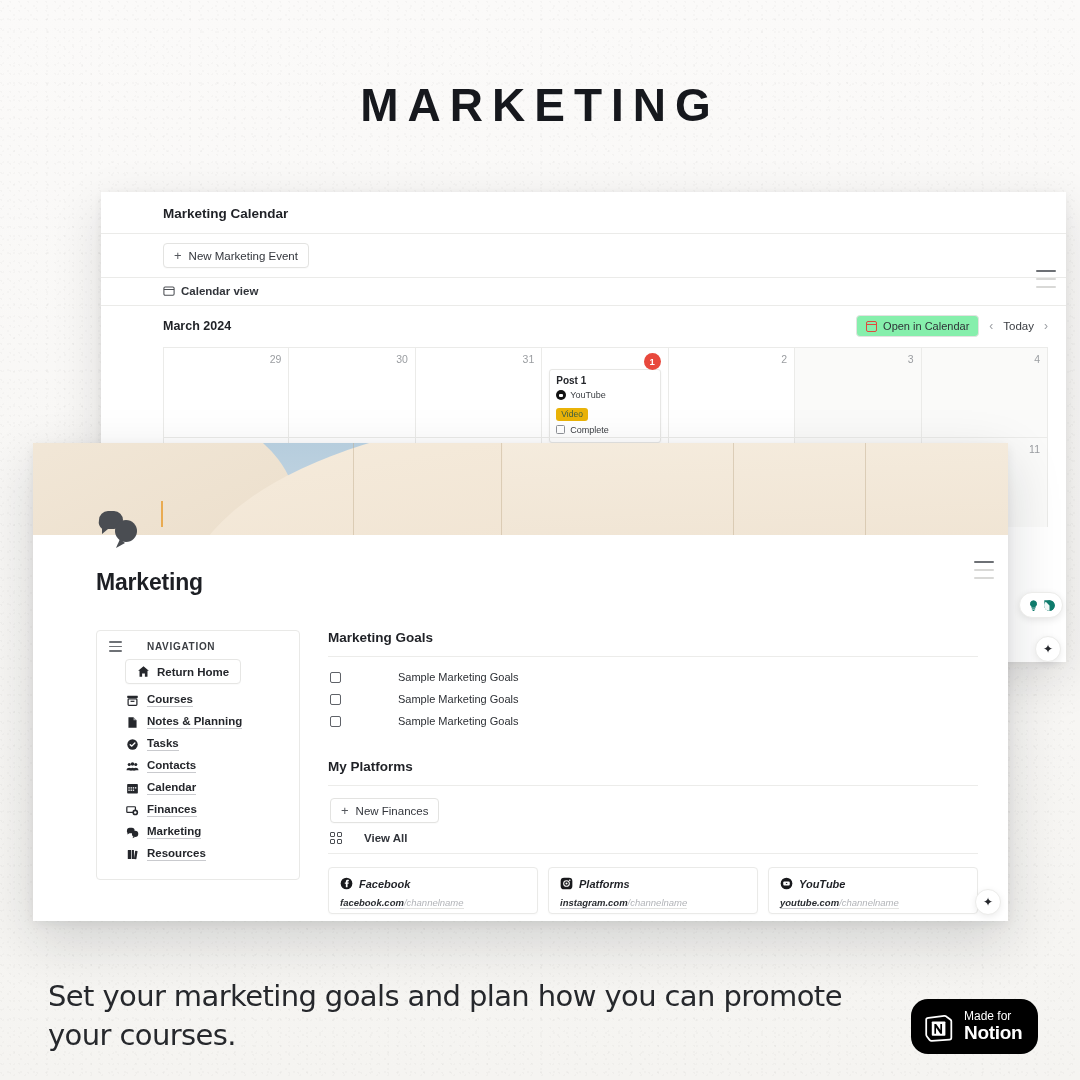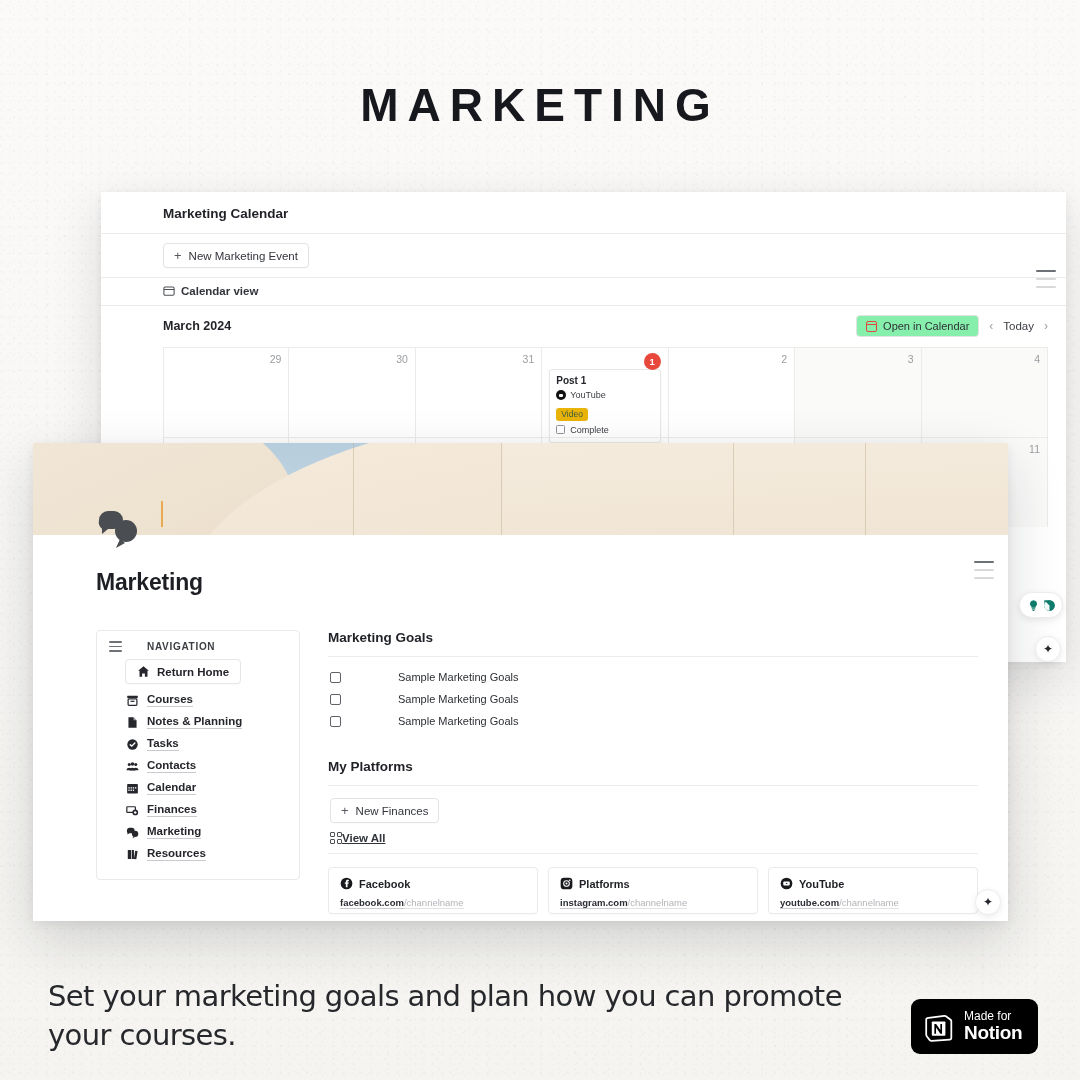--- a/index.html
+++ b/index.html
@@ -220,27 +220,27 @@
   .sec-title { font-size: 13.5px; font-weight: 700; color: #1f2126; }
   .sec-rule { height: 1px; background: #ececea; margin-top: 11px; }
 
   .goal-row { display:flex; align-items:center; gap:9px; padding: 5px 0 5px 2px; }
   .goal-box { width: 11px; height: 11px; border: 1.4px solid #5f6268; border-radius: 2px; flex:none; }
   .goal-lbl { font-size: 11px; color: #2c2f34; margin-left: 48px; }
 
   .my-platforms { margin-top: 27px; }
   .new-plat { margin: 12px 0 2px 2px; }
   .viewall {
-    display:flex; align-items:center; gap:0; margin: 9px 0 0 2px;
-    font-size: 11.5px; color:#31343a; font-weight:600;text-decoration:underline;
+    display:flex; align-items:center; gap:22px; margin: 9px 0 0 2px;
+    font-size: 11.5px; color:#31343a; font-weight:600;
   }
   .grid-ico { display:grid; grid-template-columns: 5px 5px; grid-template-rows: 5px 5px; gap:2px; }
   .grid-ico i { display:block; background:transparent; border:1.2px solid #4c4f54; border-radius:1px; }
 
-  .cards { display: grid; grid-template-columns: repeat(3, 1fr); gap: 10px; margin-top: 13px; }
+  .cards { display: grid; grid-template-columns: repeat(3, 1fr); gap: 10px; margin-top: 13px; font-style: italic; }
   .pcard {
     border: 1px solid #eaeae8; border-radius: 4px; background:#fff;
     padding: 9px 11px 11px 11px; height: 47px;
     box-shadow: 0 1px 2px rgba(0,0,0,.025);
   }
   .pcard-head { display:flex; align-items:center; gap:6px; margin-bottom: 7px; }
   .pcard-name { font-size: 11px; font-weight: 700; color: #1f2126; }
   .pcard-url { font-size: 9.5px; }
   .pcard-url .dom { color:#2a2d32; font-weight:700; border-bottom:1px solid #c9cace; }
   .pcard-url .path { color:#b2b4b8; border-bottom:1px solid #e3e3e1; }
@@ -273,21 +273,21 @@
   .caption {
     position: absolute; left: 48px; top: 977px; width: 800px;
     font-size: 29px; line-height: 1.33; color: #26282c;
     font-family: "DejaVu Sans", sans-serif;
     letter-spacing: -.6px;
   }
 
   
   .notion-badge {
     position: absolute; left: 911px; top: 999px;
-    width: 127px; height: 55px; border-radius: 9px;
+    width: 127px; height: 55px; border-radius: 17px;
     background: #000; display:flex; align-items:center; gap:9px;
     padding: 0 12px;
   }
   .nb-logo { width: 32px; height: 32px; flex:none; }
   .nb-text { line-height: 1.05; }
   .nb-made { color:#fff; font-size: 12px; font-weight: 500; }
   .nb-notion { color:#fff; font-size: 19px; font-weight: 700; letter-spacing:-.3px; }
 </style>
 </head>
 <body>

